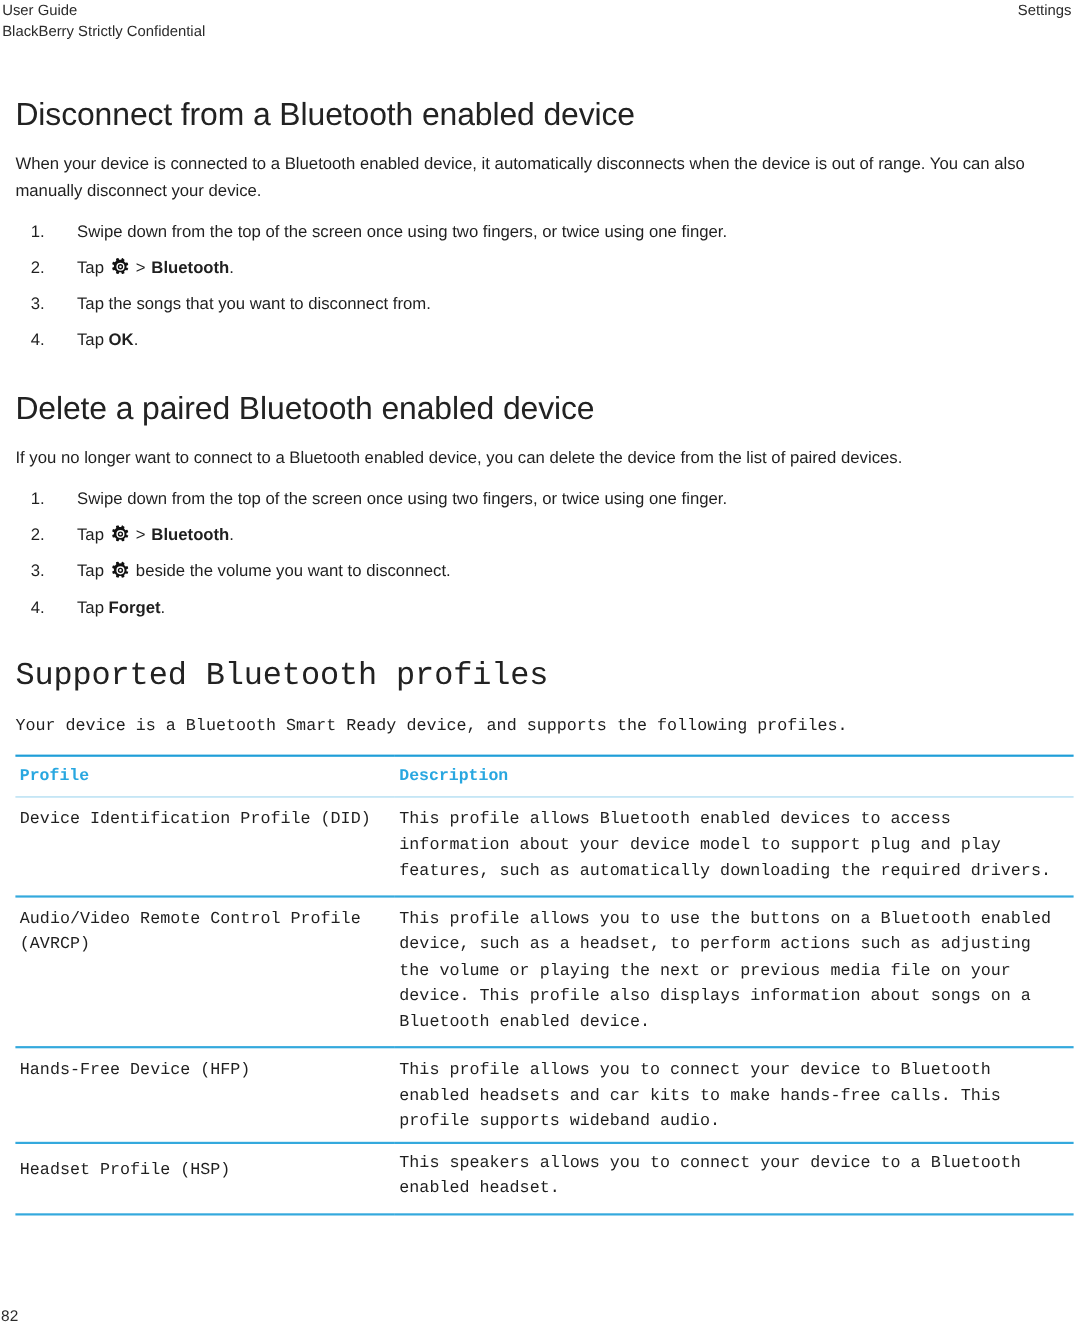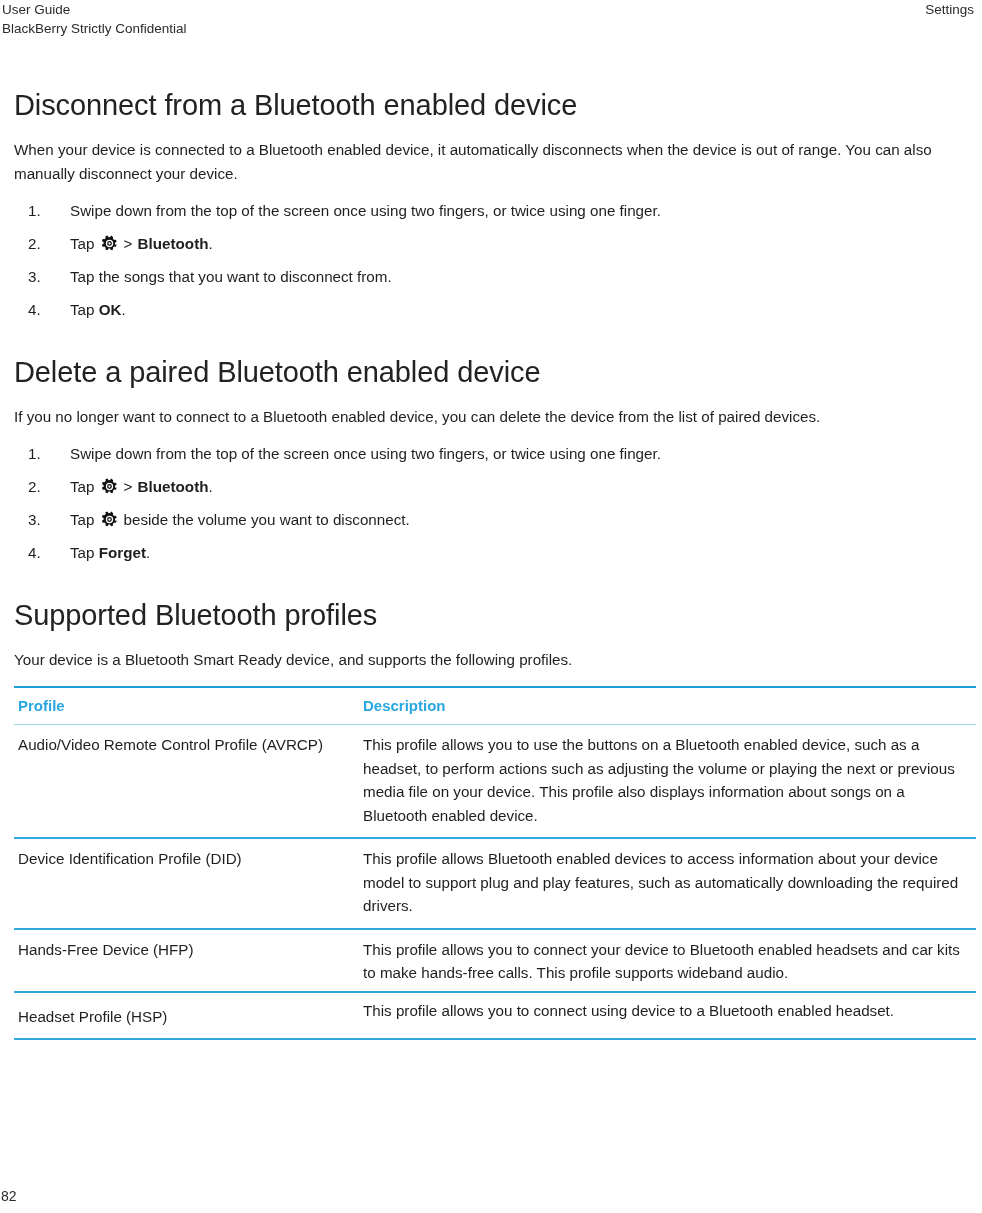--- a/index.html
+++ b/index.html
@@ -93,21 +93,21 @@
     vertical-align: -3px;
     width: 17px;
     height: 17px;
     margin: 0 6px;
   }
   .gear-icon svg { display: block; width: 17px; height: 17px; }
 
   .arrow-sep { margin: 0 1px 0 0; }
 
   .section { margin-bottom: 34px; }
-  .section.tight { margin-bottom: 16px; }
+  .section.tight { margin-bottom: 16px; font-family: Liberation Mono, monospace; }
 
   
   table.profiles {
     width: 962px;
     border-collapse: collapse;
     margin-top: 10px;
     table-layout: fixed;
   }
   table.profiles col.c-profile { width: 345px; }
   table.profiles col.c-desc { width: 617px; }
@@ -204,34 +204,34 @@
           <col class="c-desc">
         </colgroup>
       <thead>
         <tr>
           <th class="th-profile">Profile</th>
           <th class="th-desc">Description</th>
         </tr>
       </thead>
       <tbody>
         <tr>
+          <td class="td-profile">Device Identification Profile (DID)</td>
+          <td class="td-desc">This profile allows Bluetooth enabled devices to access information about your device model to support plug and play features, such as automatically downloading the required drivers.</td>
+        </tr>
+        <tr>
           <td class="td-profile">Audio/Video Remote Control Profile (AVRCP)</td>
           <td class="td-desc">This profile allows you to use the buttons on a Bluetooth enabled device, such as a headset, to perform actions such as adjusting the volume or playing the next or previous media file on your device. This profile also displays information about songs on a Bluetooth enabled device.</td>
-        </tr>
-        <tr>
-          <td class="td-profile">Device Identification Profile (DID)</td>
-          <td class="td-desc">This profile allows Bluetooth enabled devices to access information about your device model to support plug and play features, such as automatically downloading the required drivers.</td>
         </tr>
         <tr class="short-row">
           <td class="td-profile">Hands-Free Device (HFP)</td>
           <td class="td-desc">This profile allows you to connect your device to Bluetooth enabled headsets and car kits to make hands-free calls. This profile supports wideband audio.</td>
         </tr>
         <tr class="last-row">
           <td class="td-profile">Headset Profile (HSP)</td>
-          <td class="td-desc">This profile allows you to connect using device to a Bluetooth enabled headset.</td>
+          <td class="td-desc">This speakers allows you to connect your device to a Bluetooth enabled headset.</td>
         </tr>
       </tbody>
     </table>
   </div>
 
 </div>
 
 <div class="page-number">82</div>
 
 </body></html>

